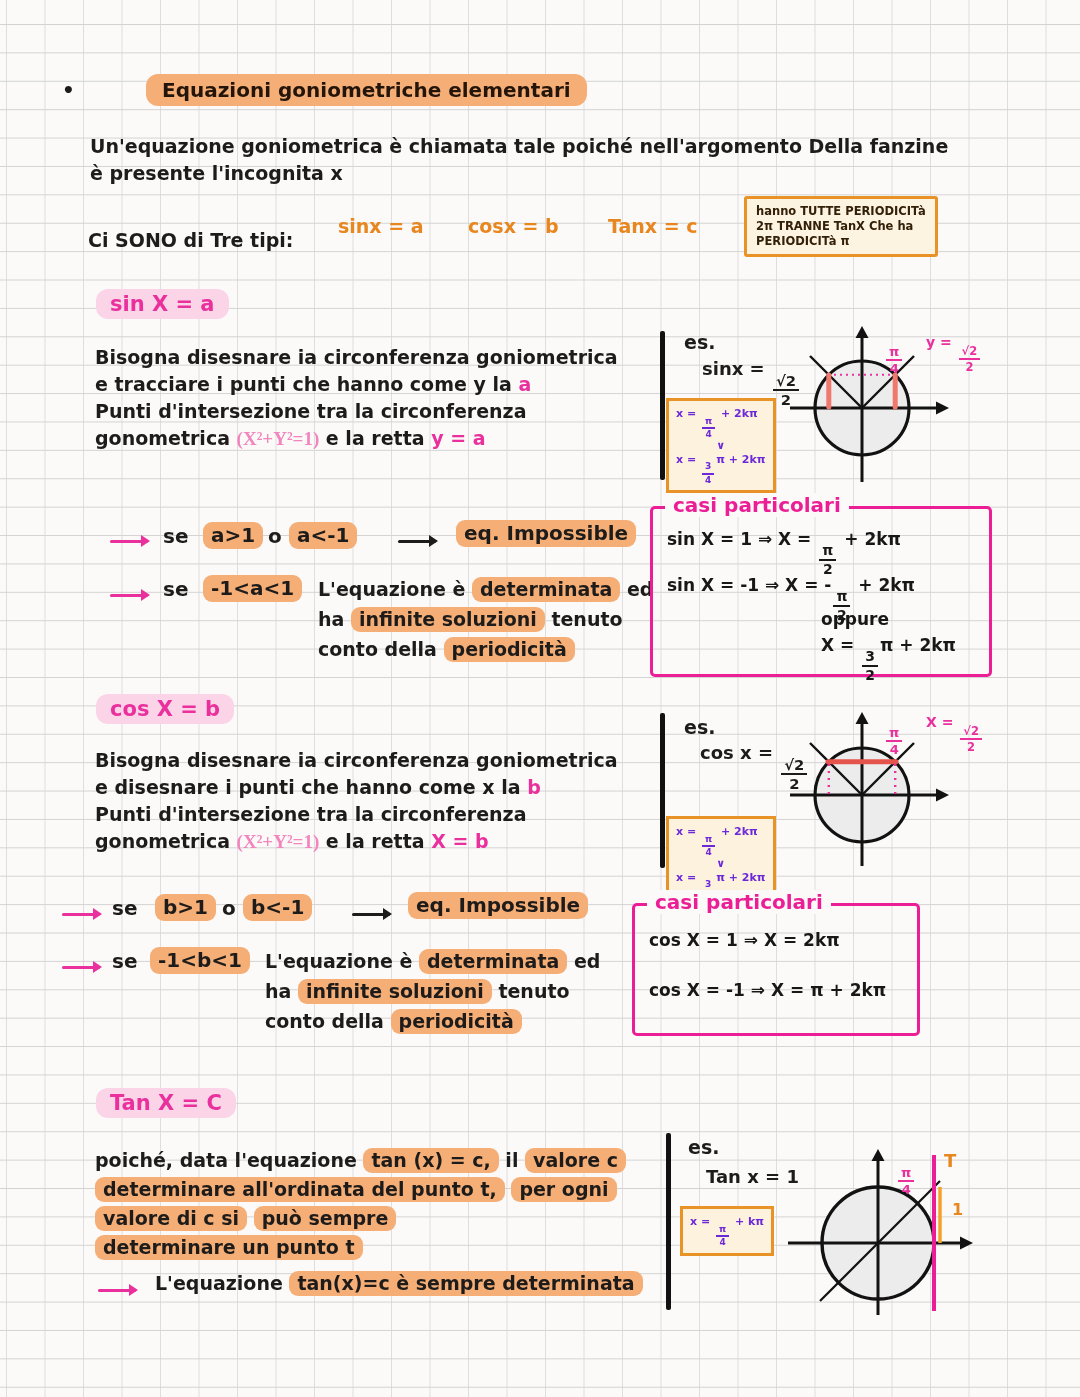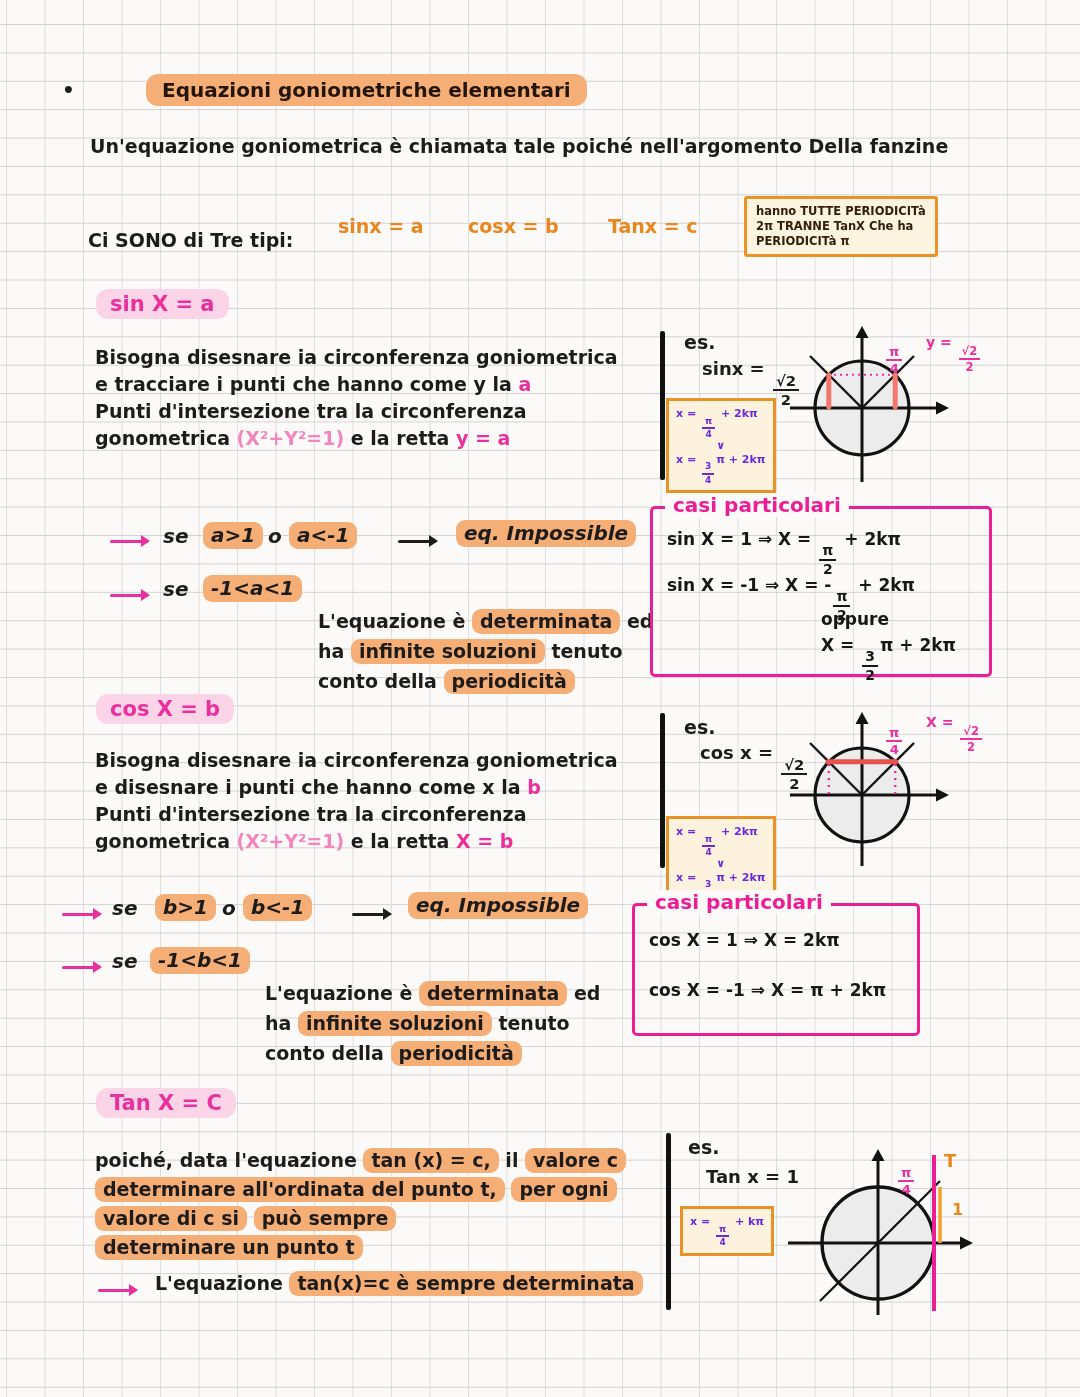--- a/index.html
+++ b/index.html
@@ -16,21 +16,21 @@
     color:#1e1c1a;
     overflow:hidden;
   }
   .abs{position:absolute;}
   .ink{color:#1e1c1a;font-weight:700;}
   .t19{font-size:19px;}
   .t18{font-size:18px;}
   .t20{font-size:20px;}
   .orange{color:#e8861f;font-weight:700;}
   .magenta{color:#e9309c;font-weight:700;}
-  .lightpink{color:#f285bd;font-weight:700;}
+  .lightpink{color:#f285bd;font-weight:700;font-family:Liberation Serif, serif;}
   .pill{display:inline-block;background:#f6ae77;border-radius:12px;padding:4px 16px;font-weight:700;color:#24150a;margin-left:48px;}
   .pinkpill{display:inline-block;background:#fbd4e8;border-radius:12px;padding:3px 14px;font-weight:700;color:#e9309c;font-size:21px;}
   .hl{background:#f6ae77;border-radius:9px;padding:1px 8px 2px;}
   .bodyline{font-size:19px;font-weight:700;line-height:27px;white-space:nowrap;}
   .notebox{
     border:3px solid #e89227;background:#fcf3e0;border-radius:3px;
     padding:5px 9px;font-size:11.5px;line-height:15px;font-weight:700;color:#332008;
     white-space:nowrap;
   }
   .solbox{
@@ -47,33 +47,34 @@
     position:absolute;top:-16px;left:12px;background:#fbfaf8;padding:0 8px;
     color:#ec1e96;font-weight:700;font-size:20px;white-space:nowrap;
   }
   .sprow{position:absolute;font-weight:700;font-size:17px;white-space:nowrap;color:#171717;}
   .arr{display:inline-block;position:relative;width:38px;height:3.4px;background:currentColor;border-radius:2px;vertical-align:middle;}
   .arr::after{content:"";position:absolute;right:-8px;top:-4.8px;width:0;height:0;border:6px solid transparent;border-left:9px solid;}
   .frac{display:inline-flex;flex-direction:column;align-items:center;vertical-align:-0.6em;line-height:1;margin:0 2px;}
   .frac .fn{display:block;padding:0 3px 1px;border-bottom:2px solid currentColor;font-size:0.82em;line-height:1.05;}
   .frac .fd{display:block;padding-top:1px;font-size:0.82em;line-height:1.05;}
   .mf{white-space:nowrap;font-weight:700;}
-  .desc{font-size:19px;font-weight:700;line-height:30px;white-space:nowrap;margin-top:32px;}
-  .se{font-size:20px;font-weight:700;font-style:italic;}
+  .desc{font-size:19px;font-weight:700;line-height:30px;white-space:nowrap;}
+  .se{font-size:20px;font-weight:700;}
   .eslabel{font-size:19px;font-weight:700;}
 </style>
 </head>
 <body>
 
 <div class="page">
 
   <span class="abs t20 ink" style="left:62px;top:78px;">•</span>
   <span class="abs pill t20" style="left:98px;top:74px;">Equazioni goniometriche elementari</span>
 
   <div class="abs bodyline" style="left:90px;top:133px;">Un'equazione goniometrica è chiamata tale poiché nell'argomento Della fanzine</div>
+  <div class="abs bodyline" style="left:90px;top:160px;">è presente l'incognita x</div>
 
   <div class="abs bodyline" style="left:88px;top:215px;margin-top:12px;">Ci SONO di Tre tipi:</div>
   <div class="abs t19 orange" style="left:338px;top:215px;">sinx = a</div>
   <div class="abs t19 orange" style="left:468px;top:215px;">cosx = b</div>
   <div class="abs t19 orange" style="left:608px;top:215px;">Tanx = c</div>
 
   <div class="abs notebox" style="left:744px;top:196px;">
     <div>hanno TUTTE PERIODICITà</div>
     <div>2π TRANNE TanX Che ha</div>
     <div>PERIODICITà π</div>

